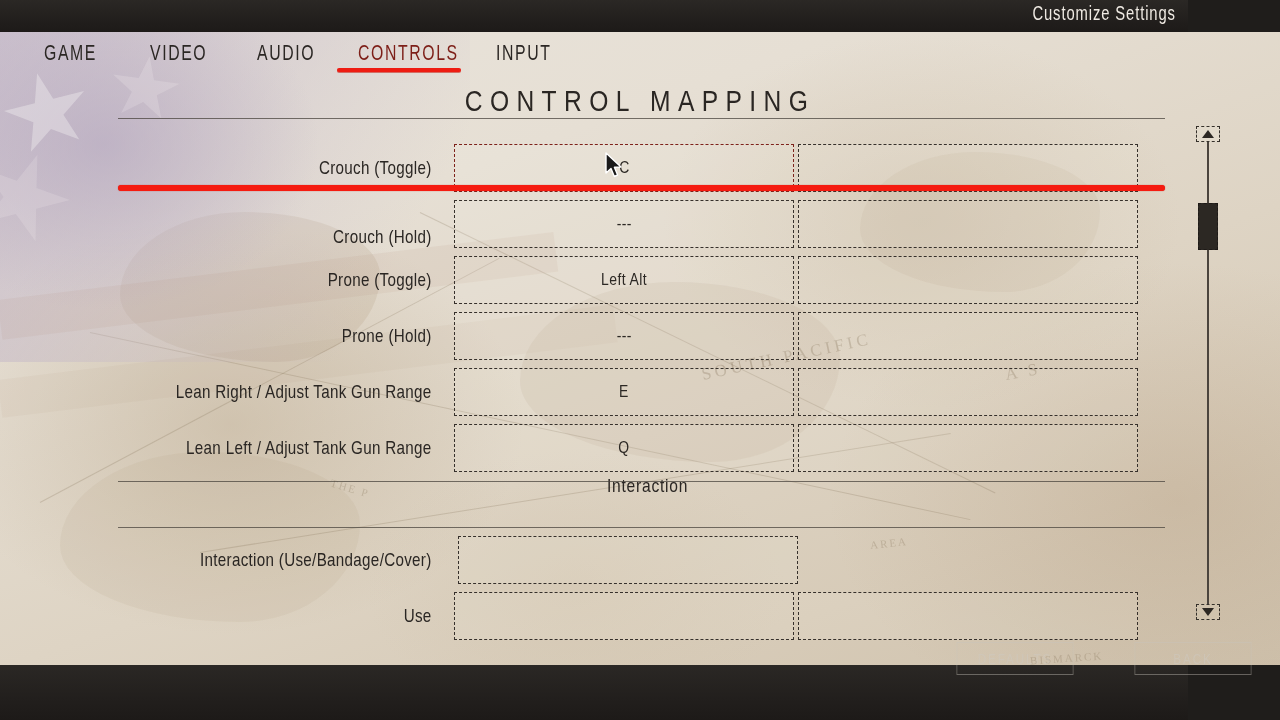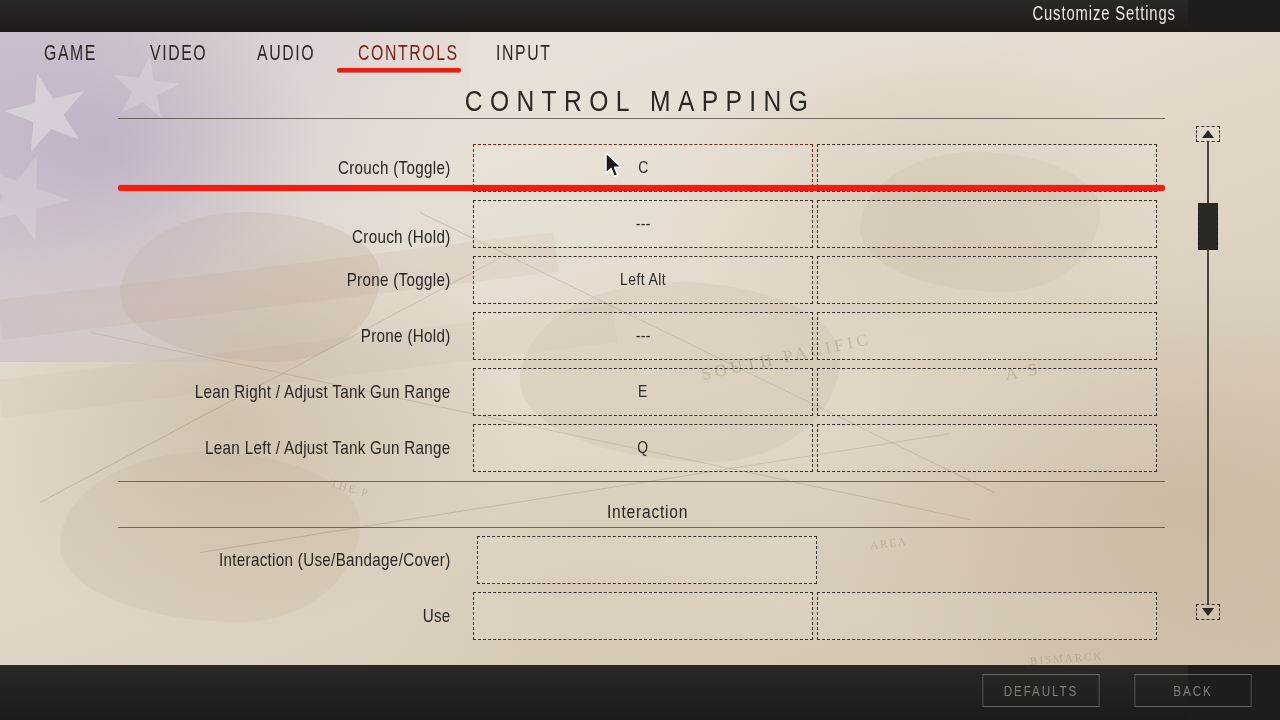--- a/index.html
+++ b/index.html
@@ -73,22 +73,22 @@
   .win-title {
     position:absolute; right:12px; top:2px;
     color:#efeae3; font-size:20px; letter-spacing:.06em;
     font-family:"Liberation Sans Narrow","Liberation Sans", sans-serif;
     transform:scaleX(.74); transform-origin:right center;
     white-space:nowrap;
   }
 
   
   .bottom-btns {
-    position:absolute; right:12px; top:674px; z-index:41;
-    display:flex; gap:2px;
+    position:absolute; right:12px; top:642px; z-index:41;
+    display:flex; gap:28px;
   }
   .bb {
     width:150px; height:33px;
     border:1px solid rgba(200,195,188,.42);
     color:rgba(205,200,192,.55);
     font-size:15px; letter-spacing:.16em;
     display:flex; align-items:center; justify-content:center;
     transform:scaleX(.78); transform-origin:center;
     font-family:"Liberation Sans Narrow","Liberation Sans", sans-serif;
   }
@@ -127,21 +127,21 @@
     transform:scaleX(.82); transform-origin:center;
   }
 
   .rule {
     position:absolute; height:1px; background:#4a443e; opacity:.75; z-index:19;
   }
 
   
   .table { position:absolute; left:0; top:0; width:1280px; z-index:22; }
   .row {
-    position:absolute; left:125px; width:1060px; height:48px;
+    position:absolute; left:106px; width:1060px; height:48px;
     display:flex; align-items:center;
   }
   .row-label {
     width:348px; text-align:right; padding-right:28px;
     font-family:"Liberation Sans Narrow","Liberation Sans", sans-serif;
     font-size:19px; color:#2a2623; letter-spacing:.02em;
     transform:scaleX(.80); transform-origin:right center;
     white-space:nowrap;
   }
   .cell {
@@ -311,21 +311,21 @@
       <div class="row-label">Lean Left / Adjust Tank Gun Range</div>
       <div class="cell primary">
         <span class="cell-text">Q</span>
       </div>
       <div class="cell secondary">
         <span class="cell-text"></span>
       </div>
     </div>
 
     <div class="rule" style="left:118px; top:481px; width:1047px;"></div>
-    <div class="group" style="top:490px;">
+    <div class="group" style="top:464px;">
       <span class="group-label">Interaction</span>
     </div>
     <div class="rule" style="left:118px; top:527px; width:1047px;"></div>
 
     <div class="row" style="top:536px;">
       <div class="row-label">Interaction (Use/Bandage/Cover)</div>
       <div class="cell secondary">
         <span class="cell-text"></span>
       </div>
     </div>

